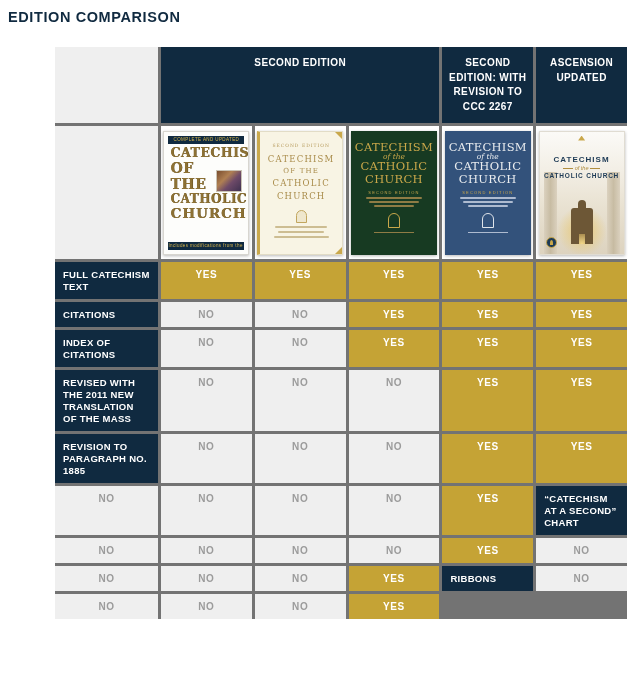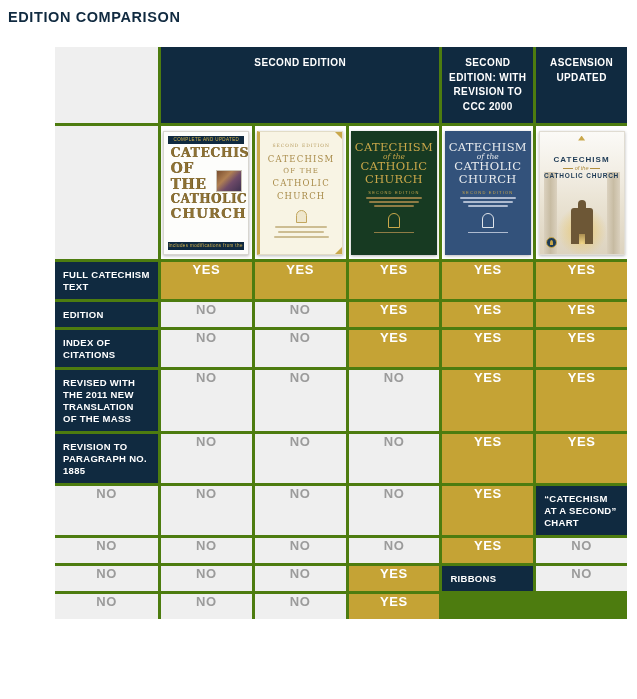--- a/index.html
+++ b/index.html
@@ -20,41 +20,41 @@
     font-size:14.5px;font-weight:bold;letter-spacing:.6px;
     color:var(--navy);
   }
   .grid{
     position:absolute;left:55px;top:47px;width:572px;
     display:grid;
     grid-template-columns:103px repeat(5,1fr);
     grid-template-rows:76px 133px;
     grid-auto-rows:auto;
     gap:3px;
-    background:#4d7c0f;
+    background:#737373;
   }
   .cell{min-width:0;}
   .corner,.covers-label{background:var(--cellgray);}
   .head{
     background:var(--navy);color:#ffffff;
     font-size:10px;font-weight:bold;letter-spacing:.4px;
     text-align:center;padding:9px 5px 0 5px;line-height:1.45;
   }
   .head.span3{grid-column:2 / span 3;}
   .cover-cell{
     background:#ffffff;display:flex;align-items:center;justify-content:center;
   }
   .rl{
     background:var(--navy);color:#ffffff;
     font-size:9.5px;font-weight:bold;letter-spacing:.3px;
     padding:7px 8px 6px 8px;line-height:12px;
   }
   .val{
-    font-size:13px;font-weight:bold;letter-spacing:.6px;
-    text-align:center;min-height:25px;
+    font-size:10px;font-weight:bold;letter-spacing:.6px;
+    text-align:center;padding-top:7px;min-height:25px;
   }
   .val.yes{background:var(--gold);color:#ffffff;}
   .val.no{background:var(--cellgray);color:var(--notext);}
 
   
   .book{width:86px;height:124px;position:relative;box-shadow:0 1px 3px rgba(0,0,0,.28);overflow:hidden;}
   .serif{font-family:"DejaVu Serif","Liberation Serif",serif;}
 
   
   .bk1{background:#fdfdfb;border:1px solid #d8d6d0;}
@@ -136,21 +136,21 @@
 </style>
 </head>
 <body>
 
 <div class="page-title">EDITION COMPARISON</div>
 
 <div class="grid" id="grid">
 
   <div class="cell corner"></div>
   <div class="cell head span3">SECOND EDITION</div>
-  <div class="cell head">SECOND EDITION: WITH REVISION TO CCC 2000</div>
+  <div class="cell head">SECOND EDITION: WITH REVISION TO CCC 2267</div>
   <div class="cell head">ASCENSION UPDATED</div>
 
   <div class="cell covers-label"></div>
 
   <div class="cell cover-cell">
     <div class="book bk1">
       <div class="band top">COMPLETE AND UPDATED</div>
       <div class="ttl serif">
         <div class="t l1">CATECHISM</div>
         <div class="t l2">OF</div>
@@ -230,21 +230,21 @@
       <div class="logo"></div>
     </div>
   </div>
 
 <div class="cell rl">FULL CATECHISM TEXT</div>
     <div class="cell val yes">YES</div>
     <div class="cell val yes">YES</div>
     <div class="cell val yes">YES</div>
     <div class="cell val yes">YES</div>
     <div class="cell val yes">YES</div>
-    <div class="cell rl">EDITION</div>
+    <div class="cell rl">CITATIONS</div>
     <div class="cell val no">NO</div>
     <div class="cell val no">NO</div>
     <div class="cell val yes">YES</div>
     <div class="cell val yes">YES</div>
     <div class="cell val yes">YES</div>
     <div class="cell rl">INDEX OF CITATIONS</div>
     <div class="cell val no">NO</div>
     <div class="cell val no">NO</div>
     <div class="cell val yes">YES</div>
     <div class="cell val yes">YES</div>

